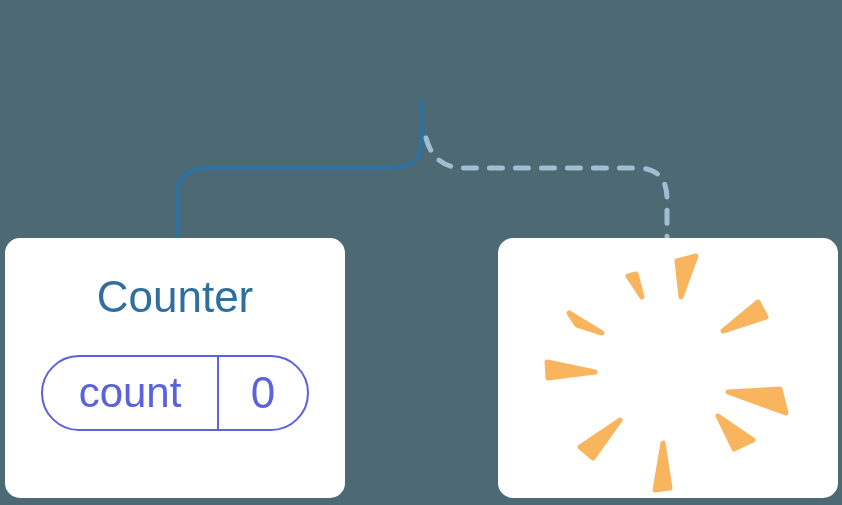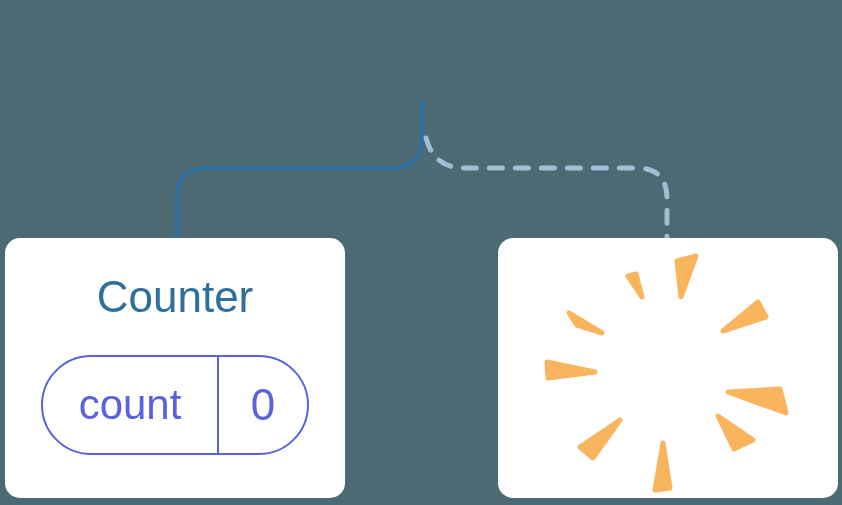--- a/index.html
+++ b/index.html
@@ -63,21 +63,21 @@
   .card-poof { left: 498px; }
   .card-title {
     margin-top: 34px;
     font-size: 44px;
     line-height: 50px;
     font-weight: 500;
     color: var(--title-text, #2e6f9e);
   }
   .state-pill {
     margin-top: 33px;
-    width: 268px; height: 100px;
+    width: 268px; height: 76px;
     box-sizing: border-box;
     border: 2.5px solid var(--state-accent, #5b62de);
     border-radius: 50px;
     display: flex;
     align-items: stretch;
     color: var(--state-accent, #5b62de);
   }
   .state-key {
     width: 174px;
     border-right: 2.5px solid var(--state-accent, #5b62de);

